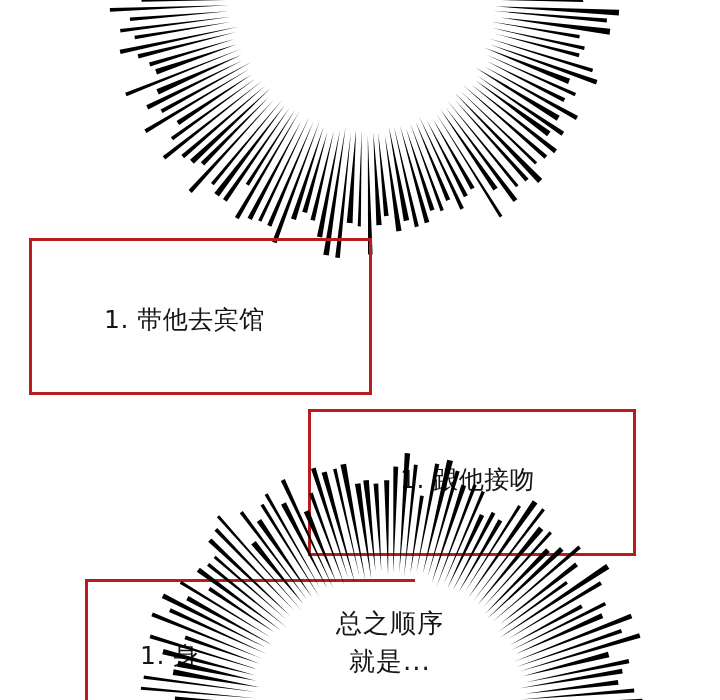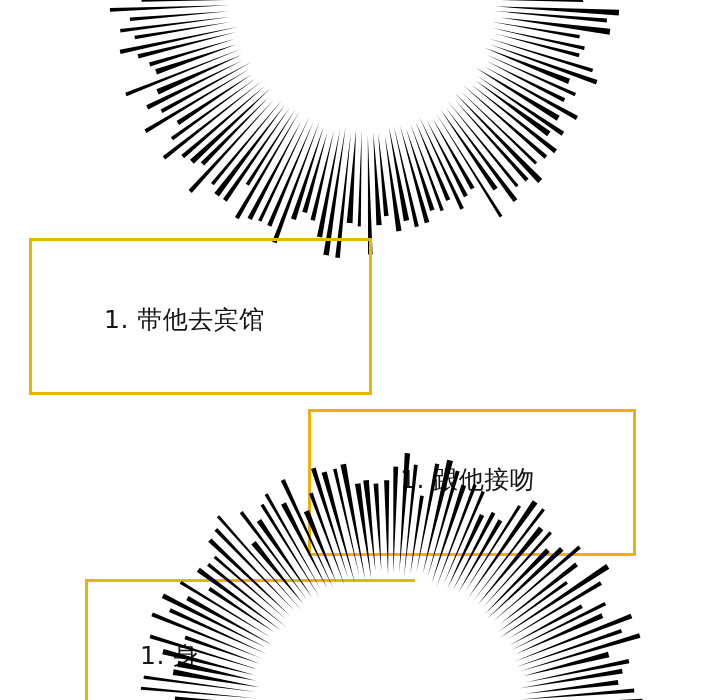--- a/index.html
+++ b/index.html
@@ -27,21 +27,21 @@
   .burst svg {
     display: block;
     overflow: visible;
   }
 
   
   .caption-box {
     position: absolute;
     box-sizing: border-box;
     background: transparent;
-    border: 3px solid #eab308;
+    border: 3px solid #b91c1c;
   }
   .caption-box .caption-text {
     position: absolute;
     white-space: nowrap;
     color: #141414;
     font-family: "DejaVu Sans", "Liberation Sans", sans-serif;
     font-weight: 400;
     letter-spacing: 0.5px;
   }
 
@@ -428,14 +428,16 @@
           <path d="M522.74 676.35 L609.36 657.34 L607.95 651.78 Z" fill="#000000"></path>
           <path d="M524.95 682.40 L629.29 663.16 L628.47 659.12 Z" fill="#000000"></path>
           <path d="M519.59 688.32 L622.76 673.54 L621.95 668.70 Z" fill="#000000"></path>
           <path d="M525.23 693.66 L618.48 684.85 L617.89 680.00 Z" fill="#000000"></path>
           <path d="M520.88 699.55 L634.33 692.45 L634.02 688.56 Z" fill="#000000"></path>
           <path d="M529.68 705.03 L642.53 703.41 L642.36 698.64 Z" fill="#000000"></path>
         </g>
     </svg>
   </div>
 
+  <div id="center-speech">总之顺序
+就是...</div>
 
 </div>
 
 </body></html>

